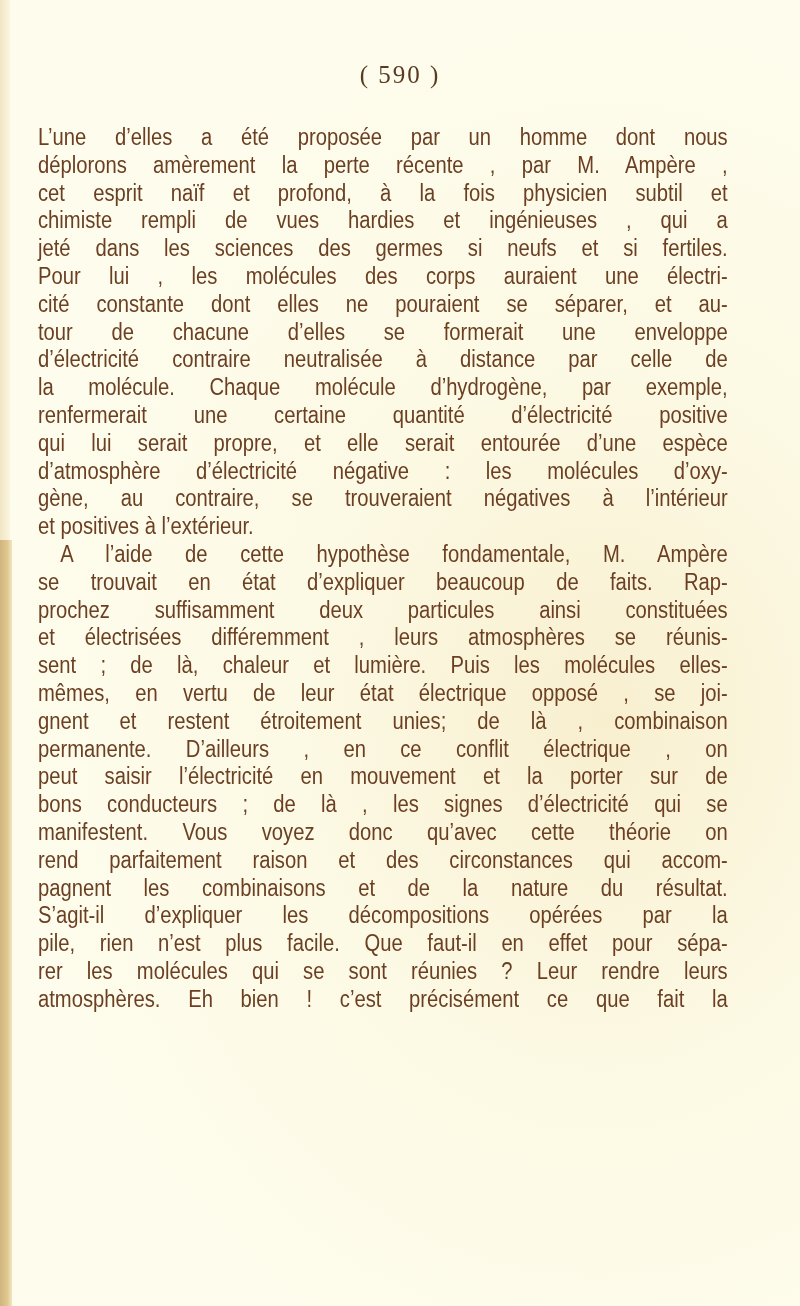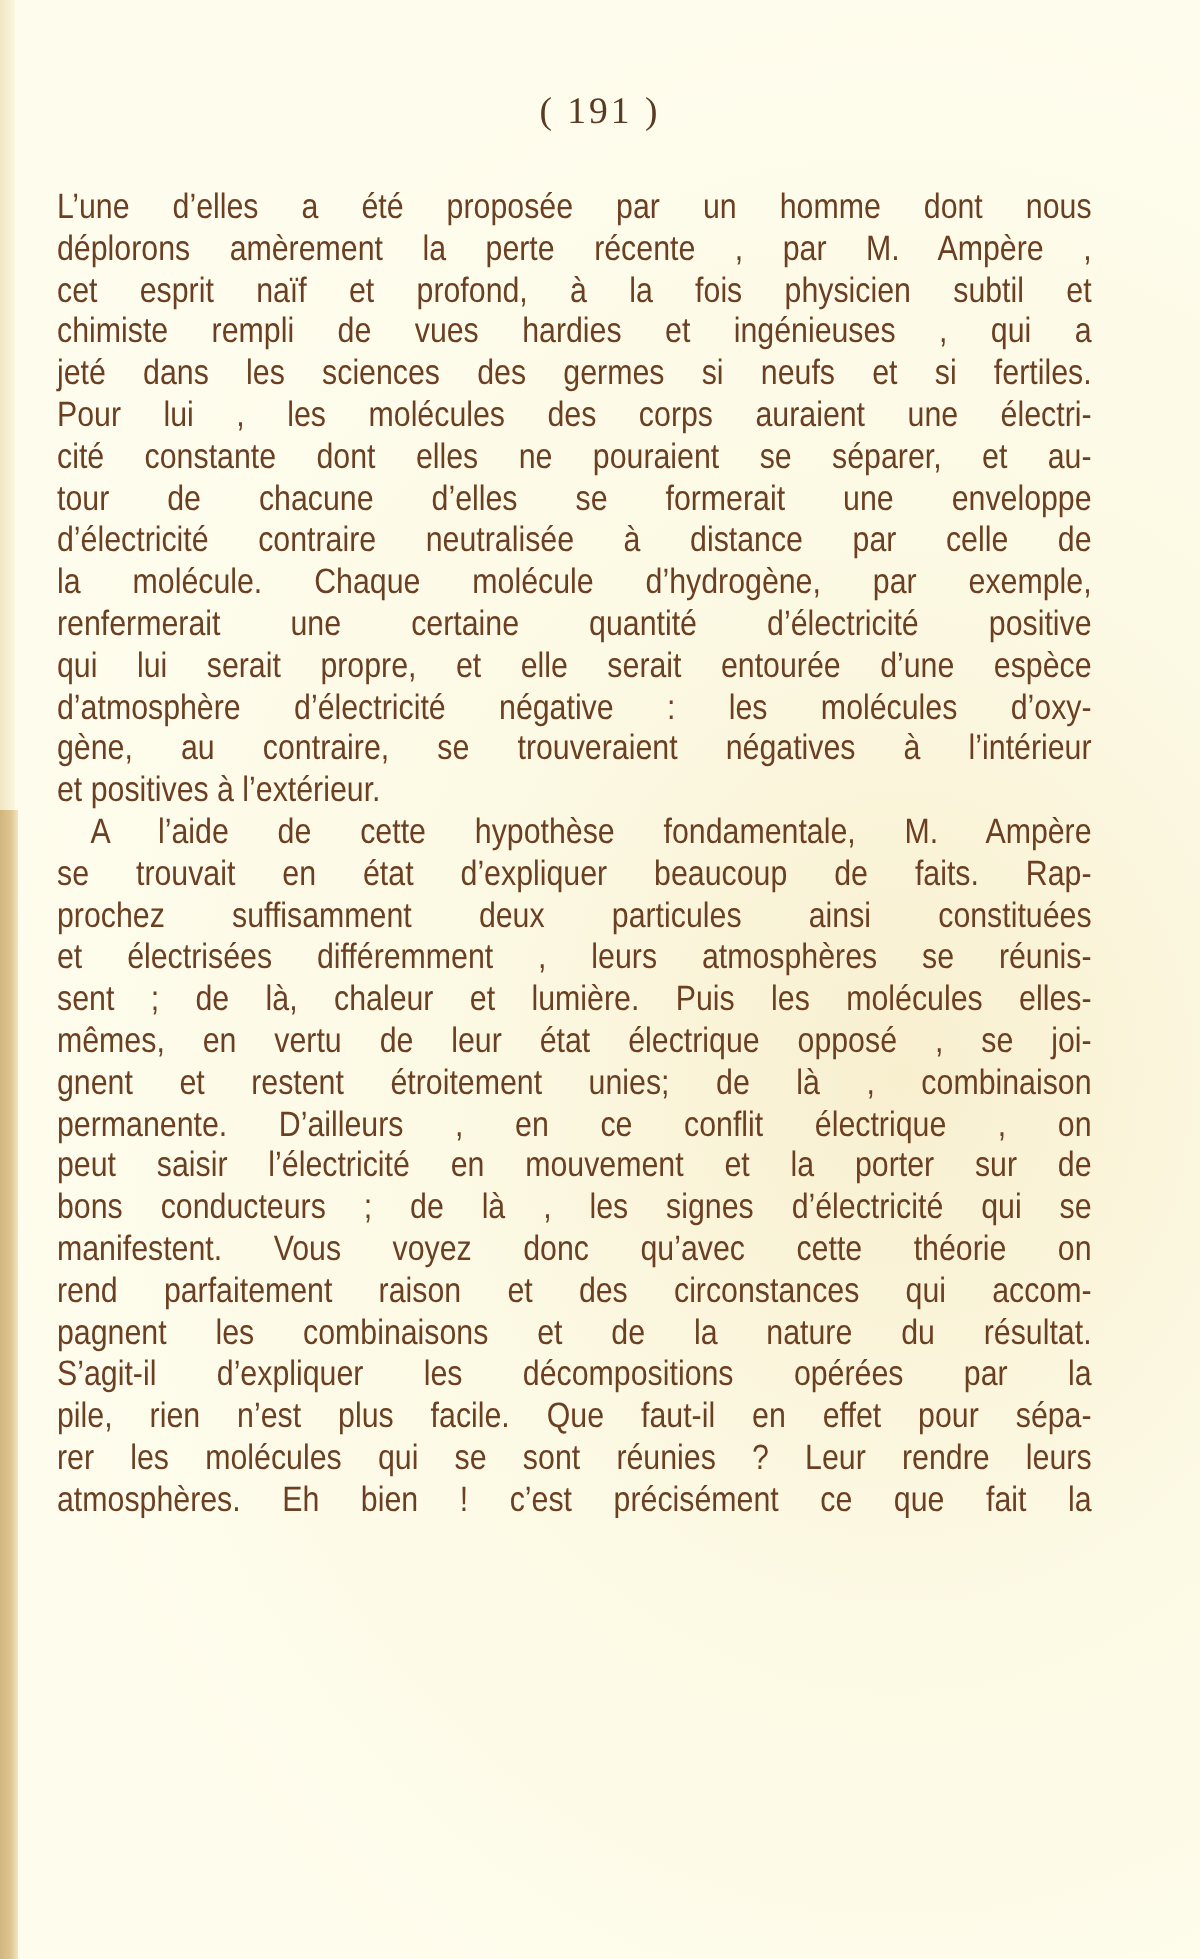--- a/index.html
+++ b/index.html
@@ -71,21 +71,21 @@
       width: 776px;
     }
   </style>
 </head>
 <body>
 
 <div class="page">
   <div class="gutter-top"></div>
   <div class="gutter"></div>
 
-  <div class="folio">( 191 )</div>
+  <div class="folio">( 590 )</div>
 
   <div class="text">
 
     <span class="line">L’une d’elles a été proposée par un homme dont nous</span>
     <span class="line">déplorons amèrement la perte récente , par M. Ampère ,</span>
     <span class="line">cet esprit naïf et profond, à la fois physicien subtil et</span>
     <span class="line">chimiste rempli de vues hardies et ingénieuses , qui a</span>
     <span class="line">jeté dans les sciences des germes si neufs et si fertiles.</span>
     <span class="line">Pour lui , les molécules des corps auraient une électri-</span>
     <span class="line">cité constante dont elles ne pouraient se séparer, et au-</span>

